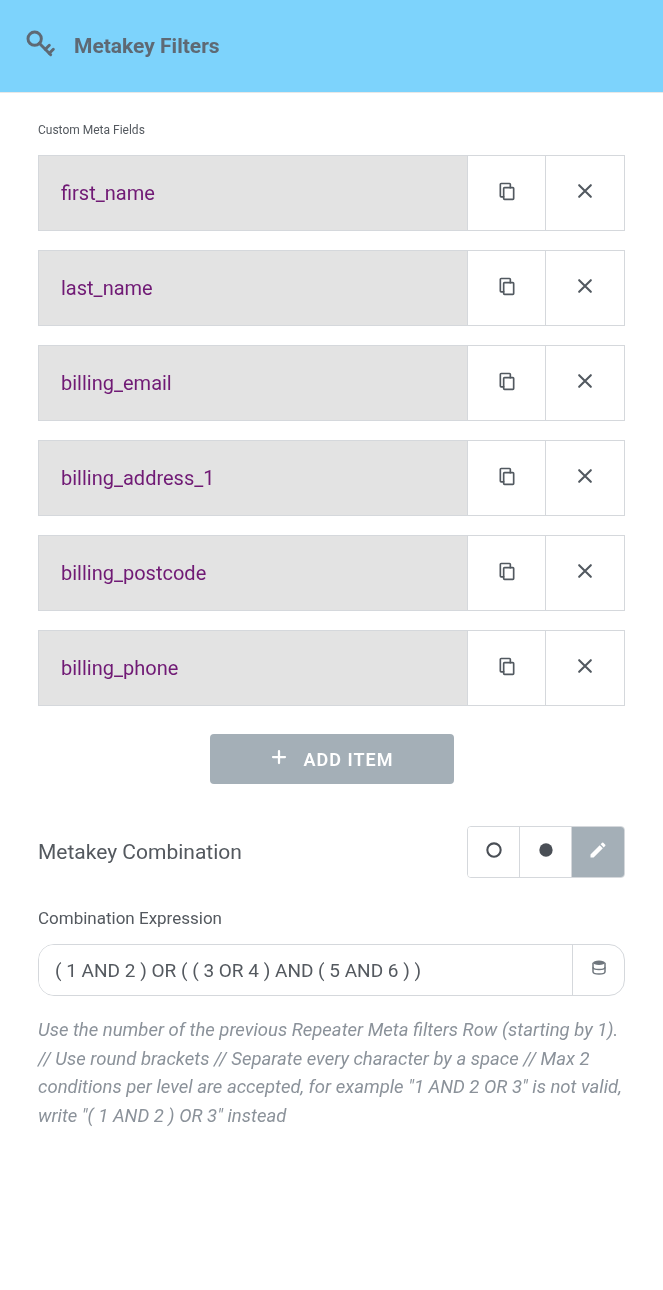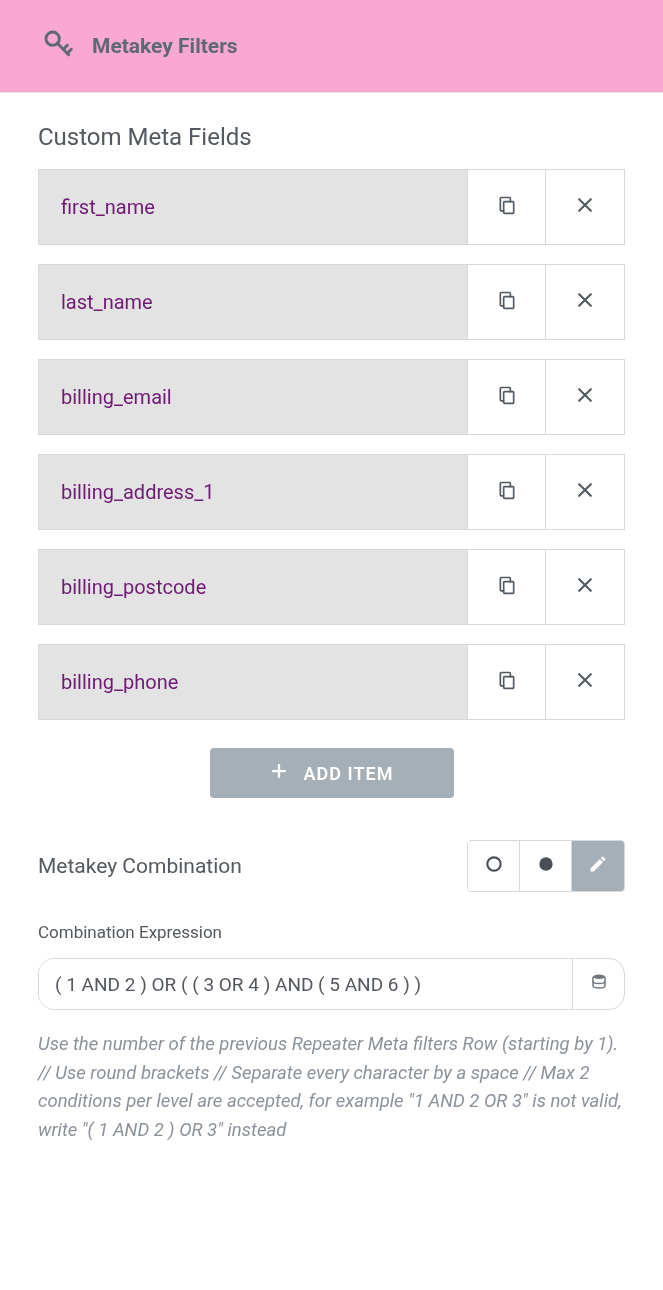--- a/index.html
+++ b/index.html
@@ -3,37 +3,37 @@
 <meta charset="utf-8">
 <style>
   * { box-sizing: border-box; margin: 0; padding: 0; }
   body {
     font-family: -apple-system, BlinkMacSystemFont, "Segoe UI", Roboto, Helvetica, Arial, sans-serif;
     background: #fff;
     color: #54595f;
     width: 663px;
   }
   .header {
-    background: #f9a8d4;
-    padding: 28px 42px;
+    background: #7dd3fc;
+    padding: 28px 24px;
     display: flex;
     align-items: center;
     gap: 18px;
     border-bottom: 1px solid #e8e8e8;
   }
   .header-title {
     font-size: 21px;
     font-weight: 700;
     color: #5e6974;
   }
   .content {
     padding: 30px 38px 40px 38px;
   }
   .section-label {
-    font-size: 24px;
+    font-size: 12px;
     color: #54595f;
     margin-bottom: 18px;
   }
   .field-list {
     display: flex;
     flex-direction: column;
     gap: 19px;
     margin-bottom: 28px;
   }
   .field-row {

